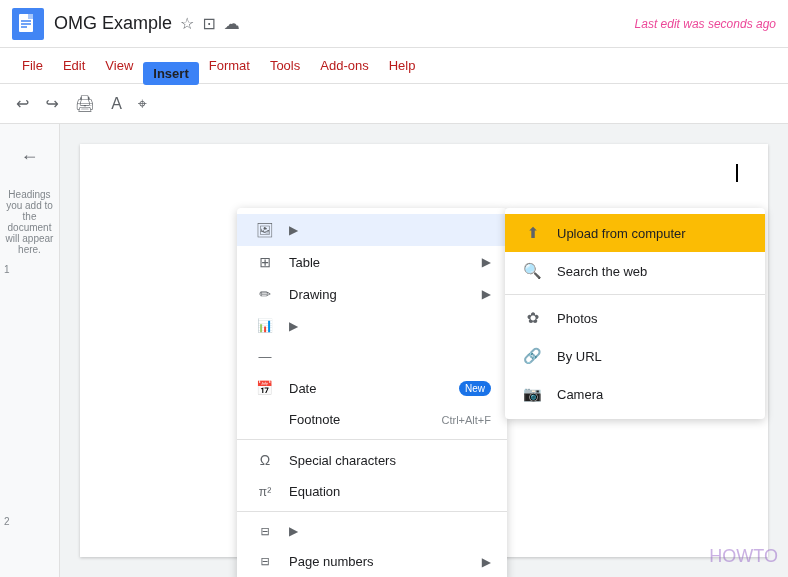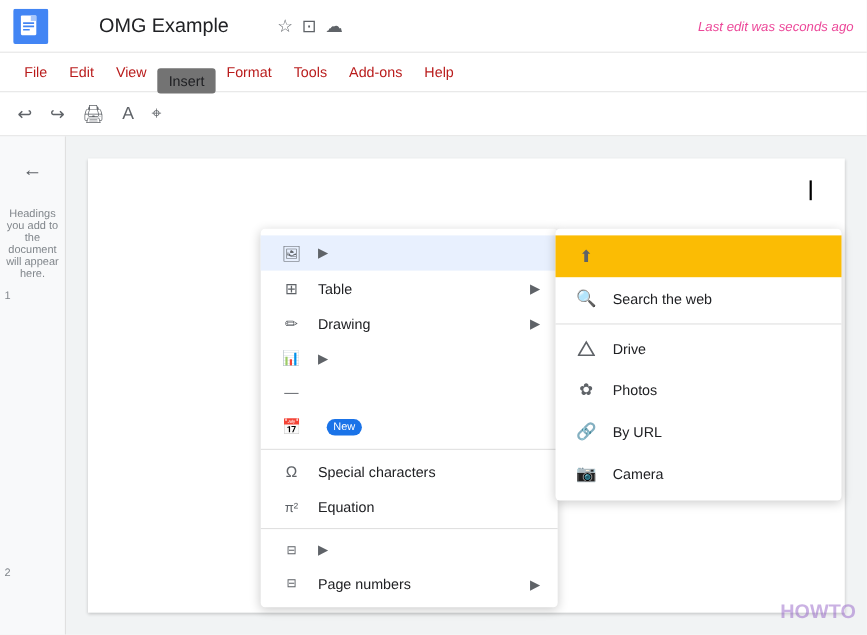--- a/index.html
+++ b/index.html
@@ -12,21 +12,20 @@
     }
 
     
     .title-bar {
       display: flex;
       align-items: center;
       padding: 8px 12px;
       background: #fff;
       height: 48px;
       border-bottom: 1px solid #e0e0e0;
-      gap: 36px;
     }
     .app-icon {
       width: 32px;
       height: 32px;
       margin-right: 10px;
       flex-shrink: 0;
     }
     .doc-title {
       font-size: 18px;
       color: #202124;
@@ -61,23 +60,23 @@
       border-bottom: 1px solid #e0e0e0;
     }
     .menu-item {
       padding: 4px 10px;
       font-size: 13px;
       color: #b91c1c;
       cursor: pointer;
       border-radius: 3px;
     }
     .menu-item.active {
-      background: #737373;
+      background: #3b82f6;
       color: #202124;
-      font-weight: 400;
+      font-weight: 700;
       margin-top: 16px;
     }
 
     
     .toolbar {
       display: flex;
       align-items: center;
       padding: 4px 12px;
       background: #fff;
       height: 40px;
@@ -262,21 +261,21 @@
       background: #e0e0e0;
       margin: 4px 0;
     }
 
     
     .watermark {
       position: absolute;
       bottom: 10px;
       right: 10px;
       font-size: 18px;
-      font-weight: bold;
+      font-weight: normal;
       color: rgba(150, 100, 200, 0.5);
       pointer-events: none;
       z-index: 200;
     }
   </style>
 </head>
 <body>
 
 <div class="title-bar">
 
@@ -356,23 +355,29 @@
         <span class="menu-icon" style="font-size:13px;">📊</span>
         <span class="menu-arrow">▶</span>
       </div>
 
       <div class="menu-section-item">
         <span class="menu-dash">—</span>
       </div>
 
       <div class="menu-section-item">
         <span class="menu-icon">📅</span>
+        <span class="menu-label">Date</span>
         <span class="new-badge">New</span>
       </div>
 
+      <div class="menu-section-item">
+        <span class="menu-icon"></span>
+        <span class="menu-label">Footnote</span>
+        <span class="menu-shortcut">Ctrl+Alt+F</span>
+      </div>
 
       <div class="menu-divider"></div>
 
       <div class="menu-section-item">
         <span class="menu-icon">Ω</span>
         <span class="menu-label">Special characters</span>
       </div>
 
       <div class="menu-section-item">
         <span class="menu-icon" style="font-size:12px;">π²</span>
@@ -390,37 +395,30 @@
         <span class="menu-icon" style="font-size:11px;">⊟</span>
         <span class="menu-label">Page numbers</span>
         <span class="menu-arrow">▶</span>
       </div>
     </div>
 
     <div class="image-submenu">
 
       <div class="submenu-item highlighted">
         <span class="submenu-icon">⬆</span>
+        <span>Upload from computer</span>
       </div>
 
       <div class="submenu-item">
         <span class="submenu-icon">🔍</span>
         <span>Search the web</span>
       </div>
 
       <div class="submenu-divider"></div>
 
-      <div class="submenu-item">
-        <span class="submenu-icon">
-          <svg width="16" height="16" viewBox="0 0 16 16">
-            <polygon points="8,2 15,14 1,14" fill="none" stroke="#5f6368" stroke-width="1.5"></polygon>
-          </svg>
-        </span>
-        <span>Drive</span>
-      </div>
 
       <div class="submenu-item">
         <span class="submenu-icon">✿</span>
         <span>Photos</span>
       </div>
 
       <div class="submenu-item">
         <span class="submenu-icon">🔗</span>
         <span>By URL</span>
       </div>

